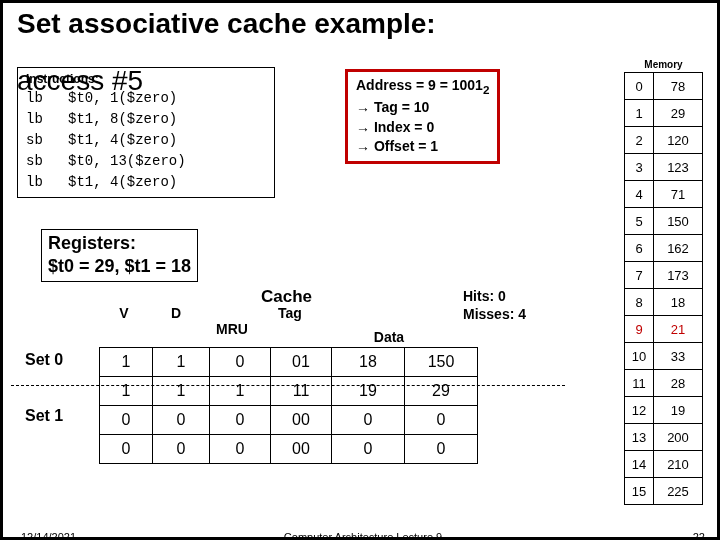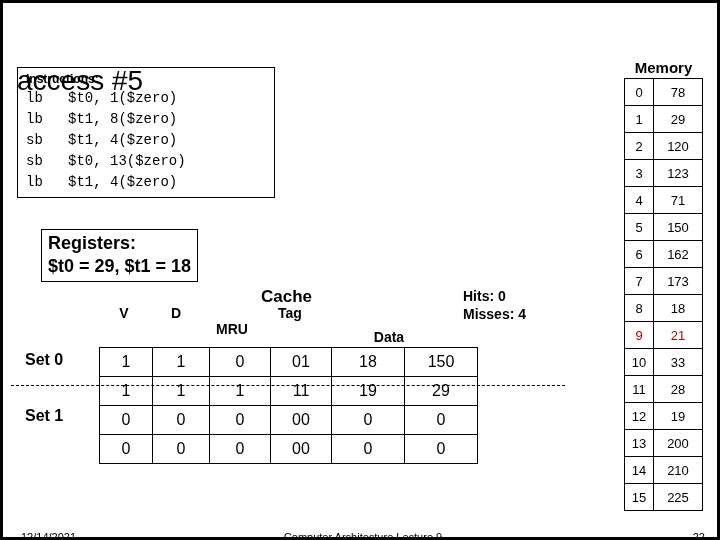--- a/index.html
+++ b/index.html
@@ -28,47 +28,54 @@
 .c-d{width:54px;}
 .c-mru{width:58px;}
 .c-tag{width:58px;}
 .c-d1{width:70px;}
 .c-d2{width:70px;}
 .set-label{position:absolute;font-size:16px;font-weight:bold;}
 #set0{top:348px;left:22px;}
 #set1{top:404px;left:22px;}
 .dash{position:absolute;top:382px;left:8px;width:554px;border-top:1px dashed #000;}
 .mem-wrap{position:absolute;top:56px;right:14px;}
-.mem-title{font-size:15px;font-weight:bold;text-align:center;margin-bottom:2px;}
+.mem-title{font-size:10px;font-weight:bold;text-align:center;margin-bottom:2px;}
 .mem-table{border-collapse:collapse;}
 .mem-table td{border:1px solid #000;font-size:13px;text-align:center;height:24px;}
 .mc-i{width:26px;}
 .mc-v{width:46px;}
 .mem-hl td{color:#c00000;}
 .footer{position:absolute;bottom:6px;width:700px;font-size:11px;}
 .footer .date{position:absolute;left:8px;}
 .footer .mid{position:absolute;left:50%;transform:translateX(-50%);}
 .footer .pg{position:absolute;right:8px;}
 </style>
 </head>
 <body>
 
 <div class="slide">
+  <h1 class="title">Set associative cache example:</h1>
 
   <div class="access">access #5</div>
 
   <div class="instr-box">
     <div class="instr-label">Instructions:</div>
     <div class="instr-row">lb   $t0, 1($zero)</div>
     <div class="instr-row">lb   $t1, 8($zero)</div>
     <div class="instr-row">sb   $t1, 4($zero)</div>
     <div class="instr-row">sb   $t0, 13($zero)</div>
     <div class="instr-row">lb   $t1, 4($zero)</div>
   </div>
 
+  <div class="addr-box">
+    <div><span>Address = 9 = 1001</span><sub>2</sub></div>
+    <div><span class="arrow">→ </span><span>Tag = 10</span></div>
+    <div><span class="arrow">→ </span><span>Index = 0</span></div>
+    <div><span class="arrow">→ </span><span>Offset = 1</span></div>
+  </div>
 
   <div class="registers">
     <div>Registers:</div>
     <div>$t0 = 29, $t1 = 18</div>
   </div>
 
   <div class="cache-title">Cache</div>
 
   <div class="hitmiss">
     <div><span>Hits:</span>  <span>0</span></div>

